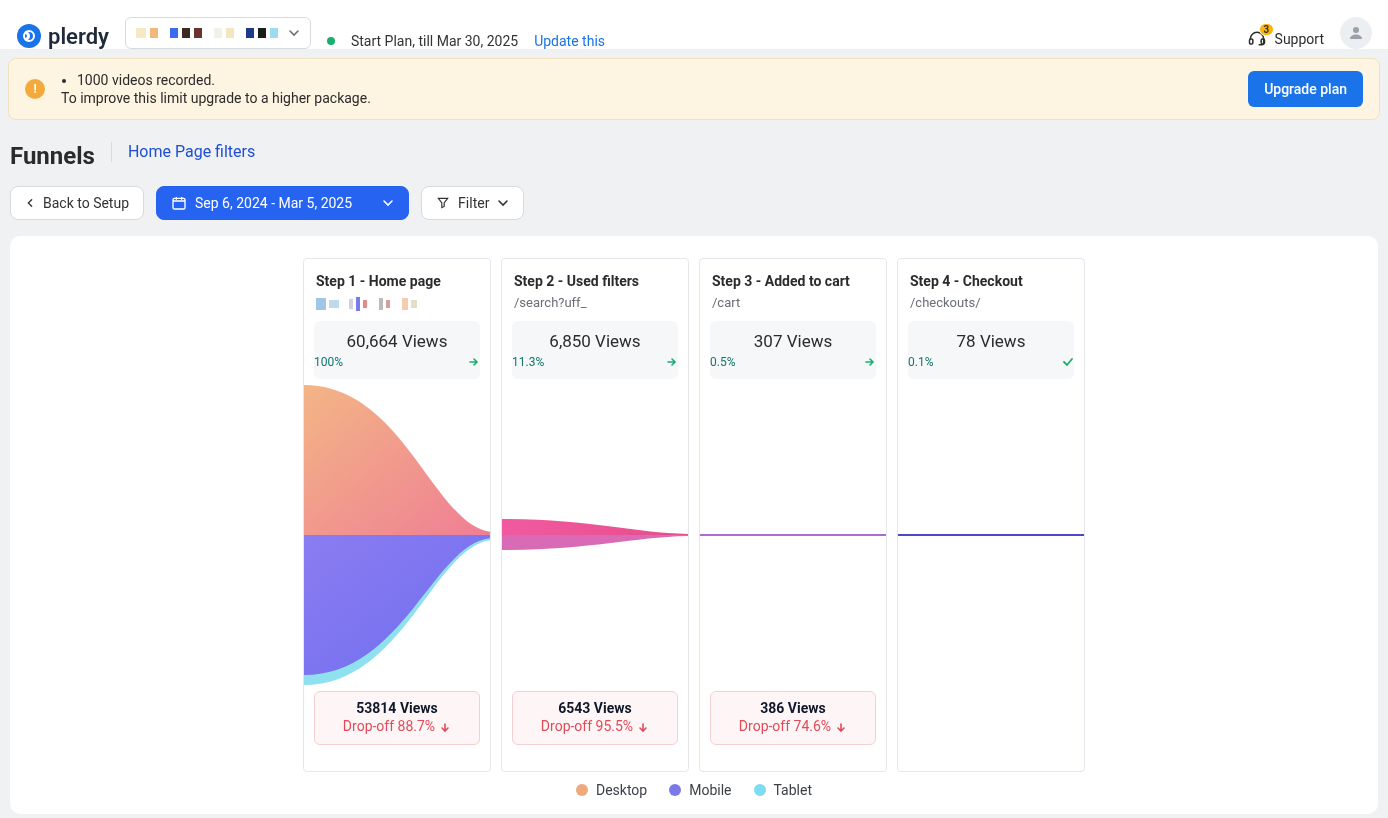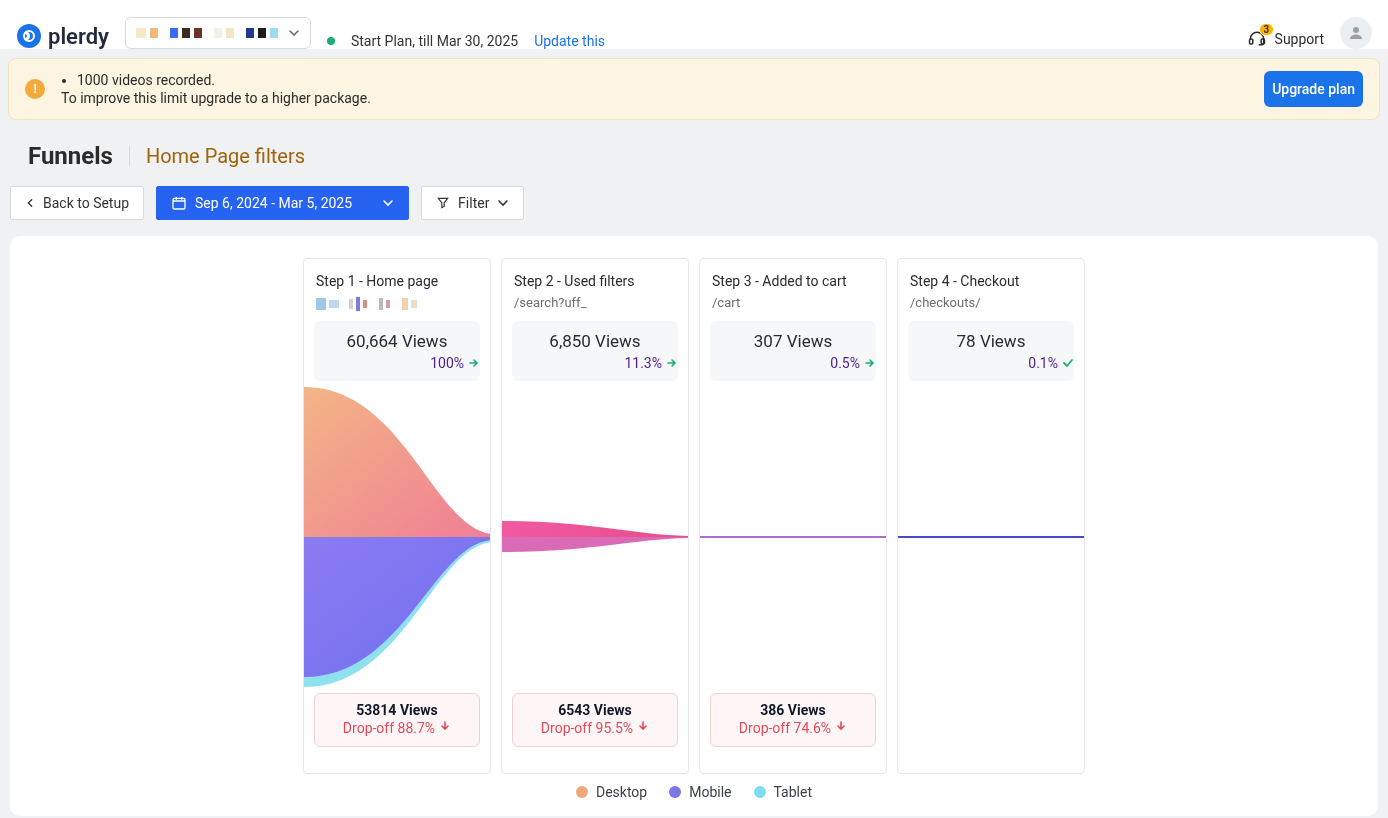--- a/index.html
+++ b/index.html
@@ -13,42 +13,42 @@
 .plan-status{display:flex;align-items:center;gap:16px;font-size:14px;color:#333}
 .dot-green{width:8px;height:8px;border-radius:50%;background:#1aae6f}
 .update-plan{color:#1a73e8;cursor:pointer}
 .spacer{flex:1}
 .support{display:flex;align-items:center;gap:8px;cursor:pointer;position:relative}
 .badge{position:absolute;top:-6px;left:12px;background:#ffb400;color:#1f2a3a;border-radius:8px;font-size:10px;padding:0 4px;font-weight:600;border:1px solid #fff}
 .avatar{width:32px;height:32px;border-radius:50%;background:#eceff2;display:flex;align-items:center;justify-content:center;color:#7a7f87}
 .banner{margin:8px;background:#fdf5e2;border:1px solid #f0e2be;border-radius:8px;padding:12px 16px;display:flex;align-items:center;gap:16px}
 .banner .warn{width:20px;height:20px;border-radius:50%;background:#f3a93c;color:#fff;display:flex;align-items:center;justify-content:center;font-size:12px;font-weight:700;flex-shrink:0}
 .banner ul{list-style:disc;margin:0 0 2px 16px}
-.banner .upgrade-btn{margin-left:auto;background:#1a73e8;color:#fff;border:none;border-radius:6px;padding:10px 8px;font-size:14px;font-weight:500;cursor:pointer}
-.heading{display:flex;align-items:center;gap:16px;padding:14px 28px 16px}
+.banner .upgrade-btn{margin-left:auto;background:#1a73e8;color:#fff;border:none;border-radius:6px;padding:10px 16px;font-size:14px;font-weight:500;cursor:pointer}
+.heading{display:flex;align-items:flex-start;gap:16px;padding:14px 10px 16px}
 .heading h1{font-size:24px;font-weight:700}
 .heading .divider{width:1px;height:20px;background:#d6dbe1}
-.heading .subtitle{font-size:20px;color:#a16207}
+.heading .subtitle{font-size:16px;color:#1d4ed8}
 .controls{display:flex;gap:12px;padding:0 10px 16px}
-.btn{display:flex;align-items:center;gap:8px;border:1px solid #d6dbe1;background:#fff;border-radius:2px;padding:0 14px;height:34px;cursor:pointer;font-size:14px;color:#333}
+.btn{display:flex;align-items:center;gap:8px;border:1px solid #d6dbe1;background:#fff;border-radius:8px;padding:0 14px;height:34px;cursor:pointer;font-size:14px;color:#333}
 .btn-primary{background:#2663f0;border-color:#2663f0;color:#fff}
 .card{margin:0 10px 10px;background:#fff;border-radius:10px;padding:22px 20px 10px}
 .steps{display:flex;justify-content:center;gap:10px}
 .step{width:188px;border:1px solid #e4e8ec;border-radius:4px;position:relative}
 .step-head{padding:14px 12px 8px}
-.step-title{font-size:14px;font-weight:400;color:#2b2b2b;margin-bottom:6px}
+.step-title{font-size:14px;font-weight:700;color:#2b2b2b;margin-bottom:6px}
 .step-url{font-size:13px;color:#6a6f76;height:18px;overflow:hidden}
 .step-pixels{height:18px;display:flex;align-items:center;gap:3px}
 .step-metrics{background:#f5f7f9;border-radius:6px;margin:0 10px;padding:10px 0;text-align:center}
 .views{font-size:17px;font-weight:400}
-.pct{font-size:14px;color:#4c1d95;margin-top:4px;display:flex;align-items:center;justify-content:flex-end;gap:4px}
+.pct{font-size:12px;color:#0f766e;margin-top:4px;display:flex;align-items:center;justify-content:space-between;gap:4px}
 .chart-area{height:300px;position:relative;margin:6px 0 4px;overflow:hidden}
 .drop{margin:6px 10px 10px;border:1px solid #f5cfd1;background:#fef6f6;border-radius:6px;text-align:center;padding:8px 0;height:54px}
 .drop .dv{font-size:14px;font-weight:700;color:#0f172a}
-.drop .dp{font-size:14px;color:#e24a59;margin-top:2px;display:flex;align-items:flex-start;justify-content:center;gap:4px}
+.drop .dp{font-size:14px;color:#e24a59;margin-top:2px;display:flex;align-items:flex-end;justify-content:center;gap:4px}
 .legend{display:flex;justify-content:center;gap:22px;padding:10px 0 6px;font-size:14px;color:#3b3f46}
 .legend .chip{display:flex;align-items:center;gap:8px}
 .legend .sw{width:12px;height:12px;border-radius:50%}
 .chev svg,.icon svg{display:block}
 </style>
 </head>
 <body>
 
 <div class="topbar">
   <div class="logo">

